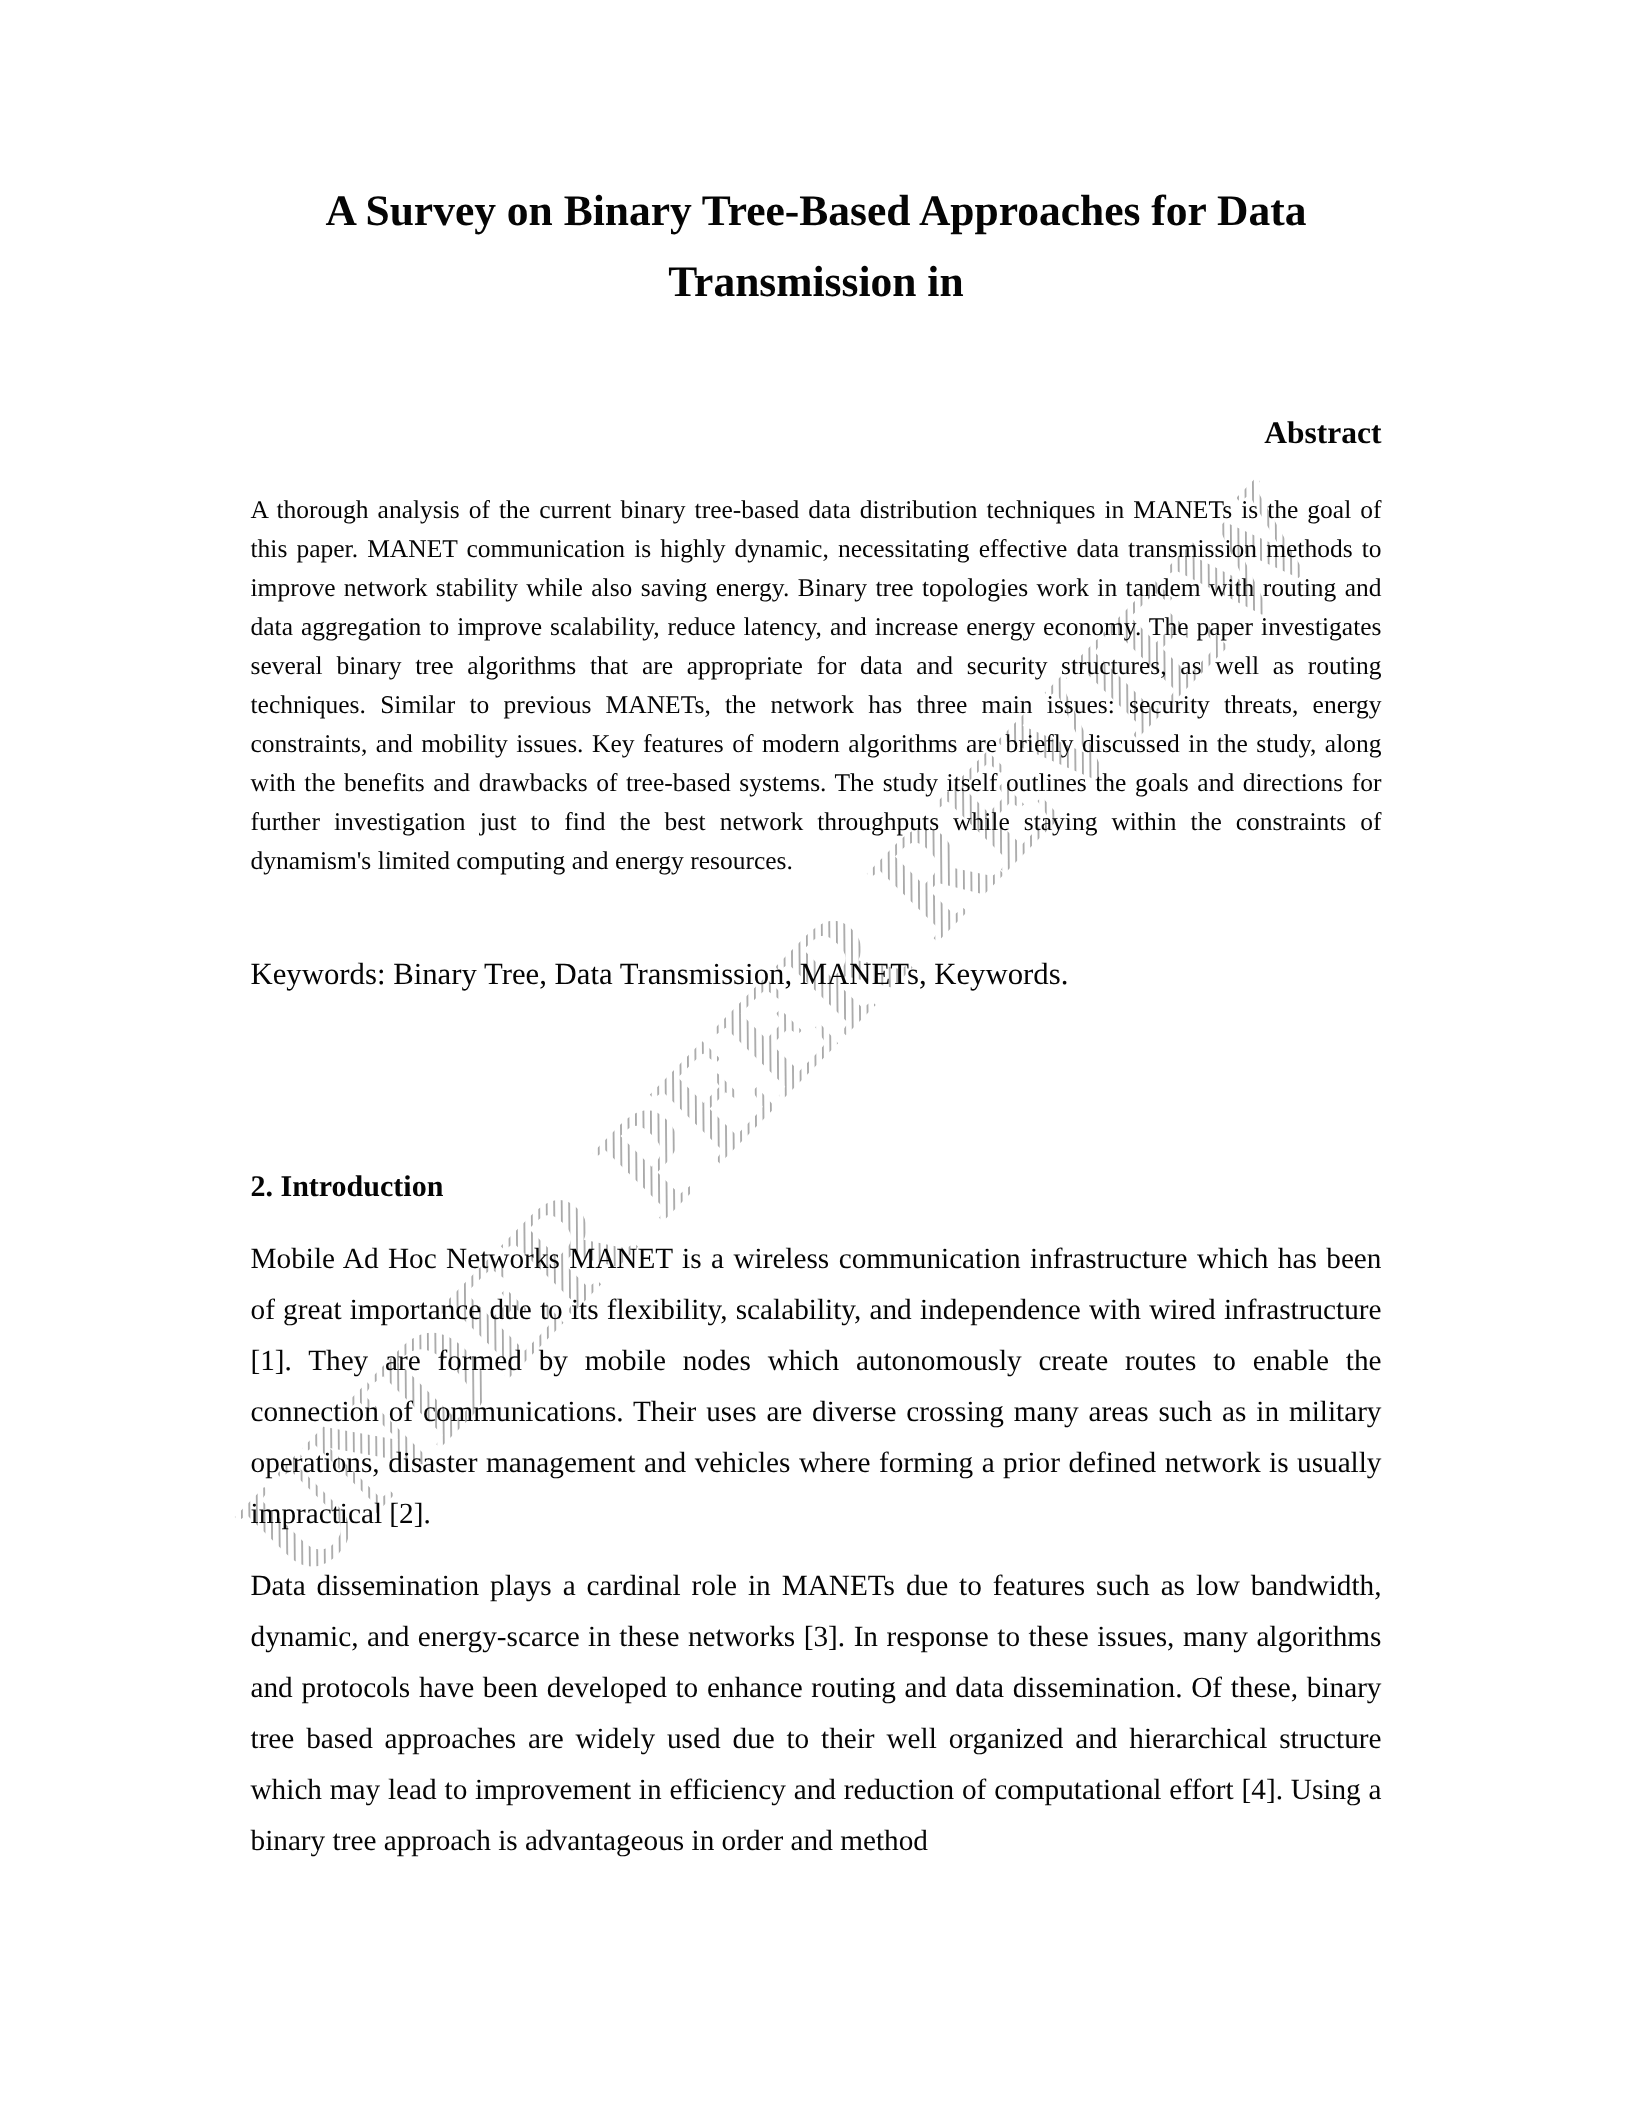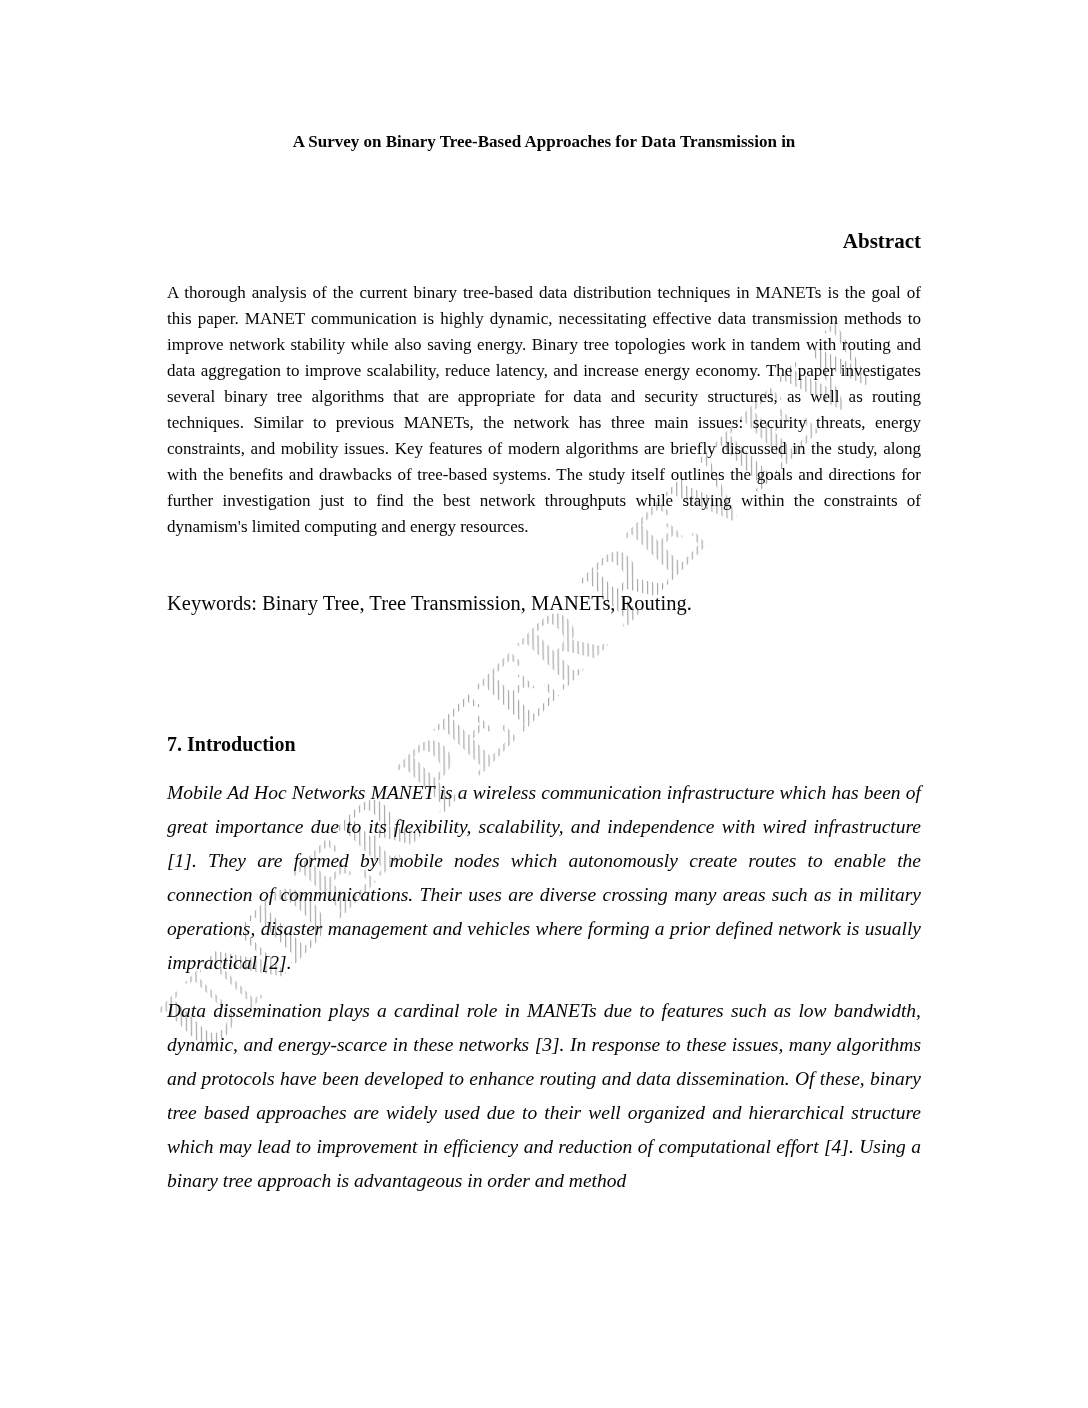--- a/index.html
+++ b/index.html
@@ -8,37 +8,37 @@
     width:1088px;height:1408px;
     background:#ffffff;
     box-sizing:border-box;
     padding:118px 167px 0 167px;
     font-family:"Liberation Serif", serif;
     color:#050505;
     overflow:hidden;
   }
   .content{position:relative;z-index:1;}
   .title{
-    font-size:17px;font-weight:bold;text-align:center;line-height:47px;
+    font-size:29px;font-weight:bold;text-align:center;line-height:47px;
   }
   .h-abstract{
     margin:64px 0 0 0;font-size:21px;font-weight:bold;text-align:right;
   }
   .abstract-body{
     margin:26px 0 0 0;font-size:17px;line-height:26px;text-align:justify;
   }
   .keywords{
     margin:52px 0 0 0;font-size:20.5px;
   }
   .kw-label{font-weight:normal;}
   .h-intro{
     margin:118px 0 0 0;font-size:20px;font-weight:bold;
   }
   .body-par{
-    margin:20px 0 0 0;font-size:19.5px;line-height:34px;text-align:justify;font-style:italic;
+    margin:20px 0 0 0;font-size:19.5px;line-height:34px;text-align:justify;
   }
   .body-par + .body-par{margin-top:14px;}
   .watermark{
     position:absolute;left:0;top:0;z-index:2;
     pointer-events:none;
     mix-blend-mode:multiply;
   }
 </style>
 </head>
 <body>
@@ -50,24 +50,24 @@
     <div class="title">
       <div>A Survey on Binary Tree-Based Approaches for Data Transmission in</div>
     </div>
 
     <div class="h-abstract">Abstract</div>
 
     <p class="abstract-body">A thorough analysis of the current binary tree-based data distribution techniques in MANETs is the goal of this paper. MANET communication is highly dynamic, necessitating effective data transmission methods to improve network stability while also saving energy. Binary tree topologies work in tandem with routing and data aggregation to improve scalability, reduce latency, and increase energy economy. The paper investigates several binary tree algorithms that are appropriate for data and security structures, as well as routing techniques. Similar to previous MANETs, the network has three main issues: security threats, energy constraints, and mobility issues. Key features of modern algorithms are briefly discussed in the study, along with the benefits and drawbacks of tree-based systems. The study itself outlines the goals and directions for further investigation just to find the best network throughputs while staying within the constraints of dynamism's limited computing and energy resources.</p>
 
     <p class="keywords">
       <span class="kw-label">Keywords:</span>
-      <span>Binary Tree, Tree Transmission, MANETs, Routing.</span>
+      <span>Binary Tree, Data Transmission, MANETs, Keywords.</span>
     </p>
 
-    <div class="h-intro">7. Introduction</div>
+    <div class="h-intro">2. Introduction</div>
 
     <p class="body-par">Mobile Ad Hoc Networks MANET is a wireless communication infrastructure which has been of great importance due to its flexibility, scalability, and independence with wired infrastructure [1]. They are formed by mobile nodes which autonomously create routes to enable the connection of communications. Their uses are diverse crossing many areas such as in military operations, disaster management and vehicles where forming a prior defined network is usually impractical [2].</p>
 
     <p class="body-par">Data dissemination plays a cardinal role in MANETs due to features such as low bandwidth, dynamic, and energy-scarce in these networks [3]. In response to these issues, many algorithms and protocols have been developed to enhance routing and data dissemination. Of these, binary tree based approaches are widely used due to their well organized and hierarchical structure which may lead to improvement in efficiency and reduction of computational effort [4]. Using a binary tree approach is advantageous in order and method</p>
 
   </div>
 
   <svg class="watermark" width="1088" height="1408" viewBox="0 0 1088 1408">
     <defs>
       <pattern id="wm-hatch" patternUnits="userSpaceOnUse" width="5" height="5" patternTransform="rotate(45)">

